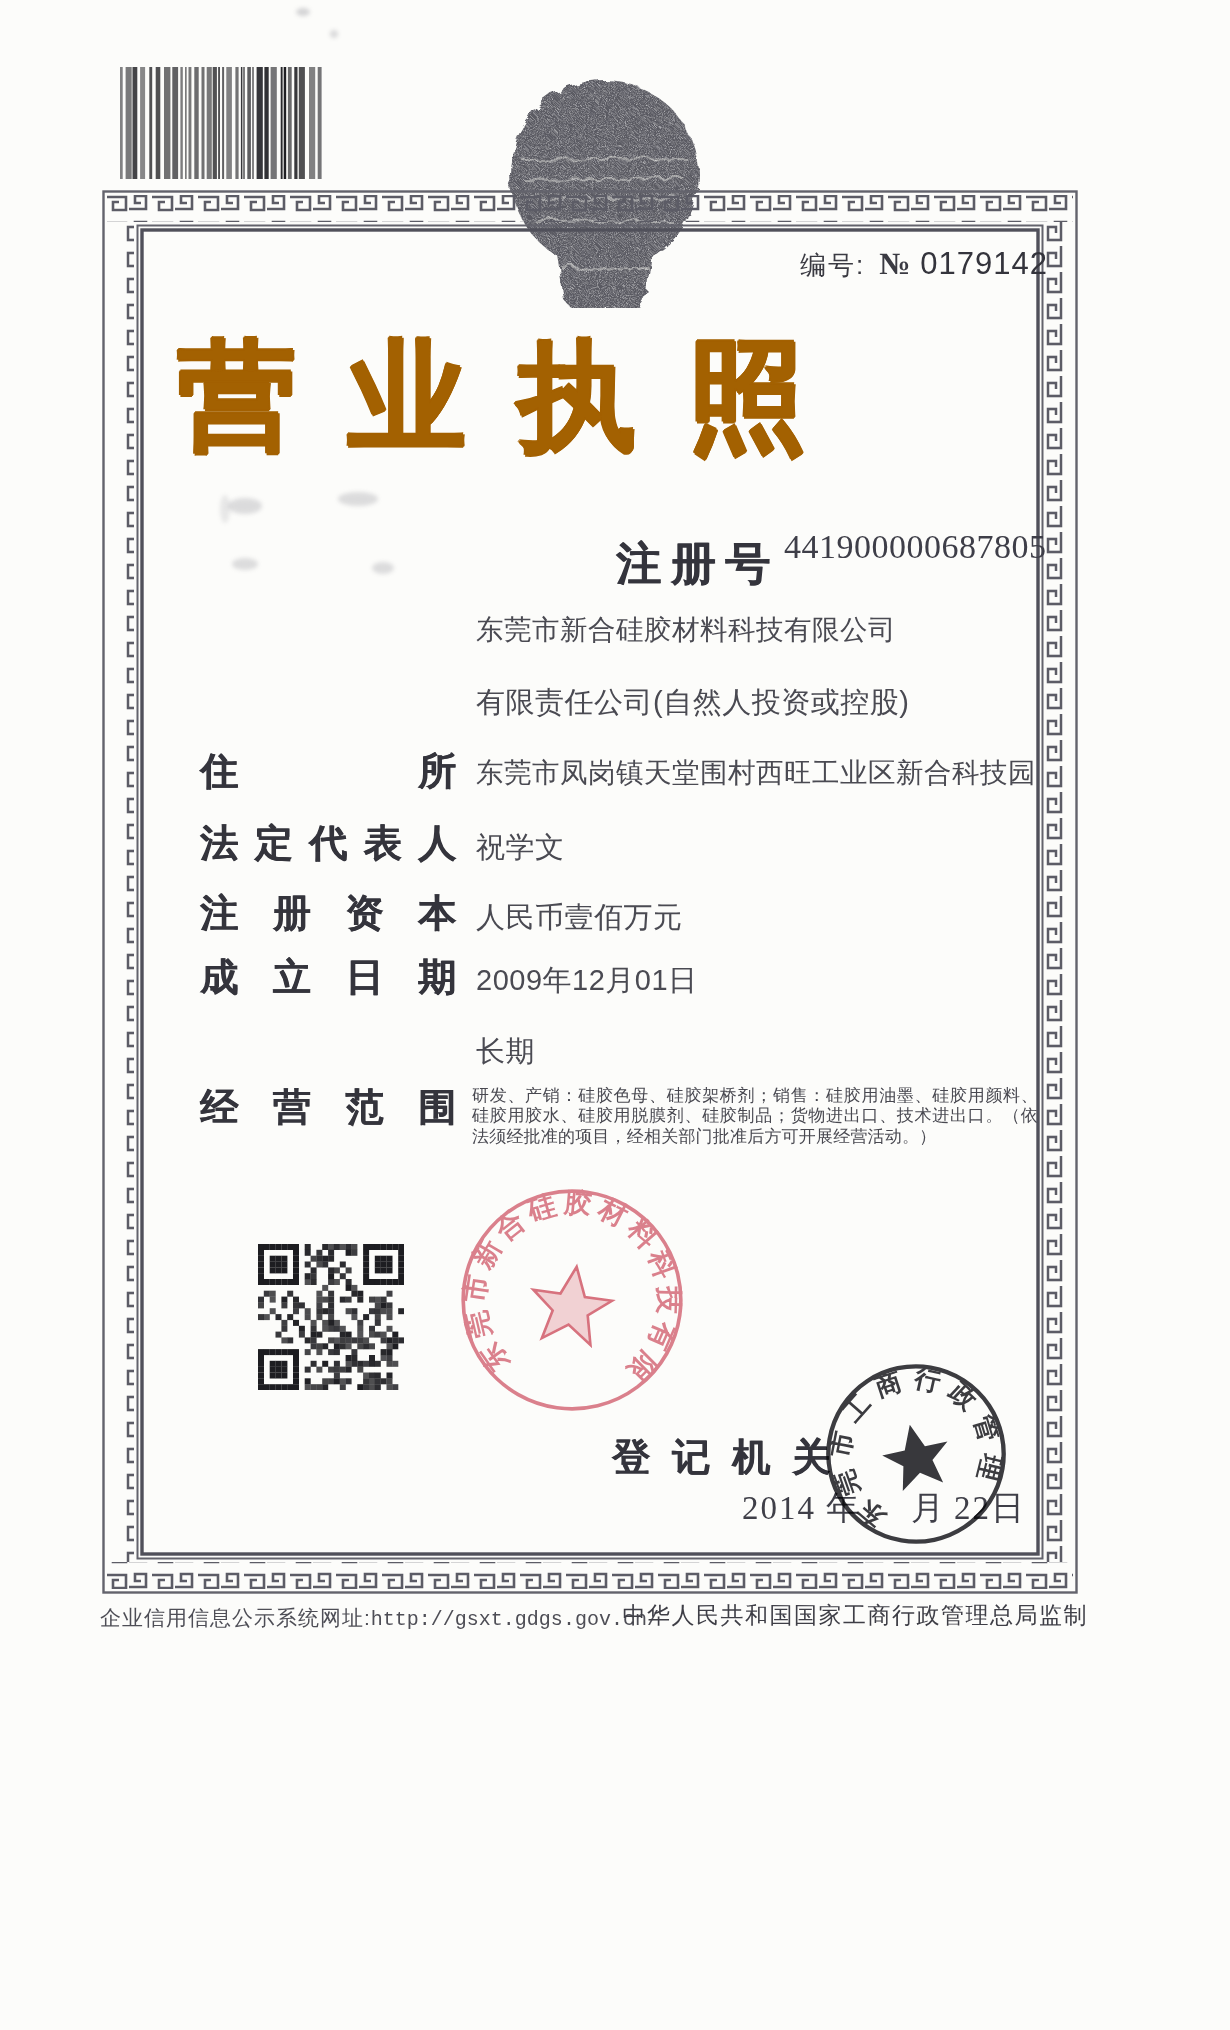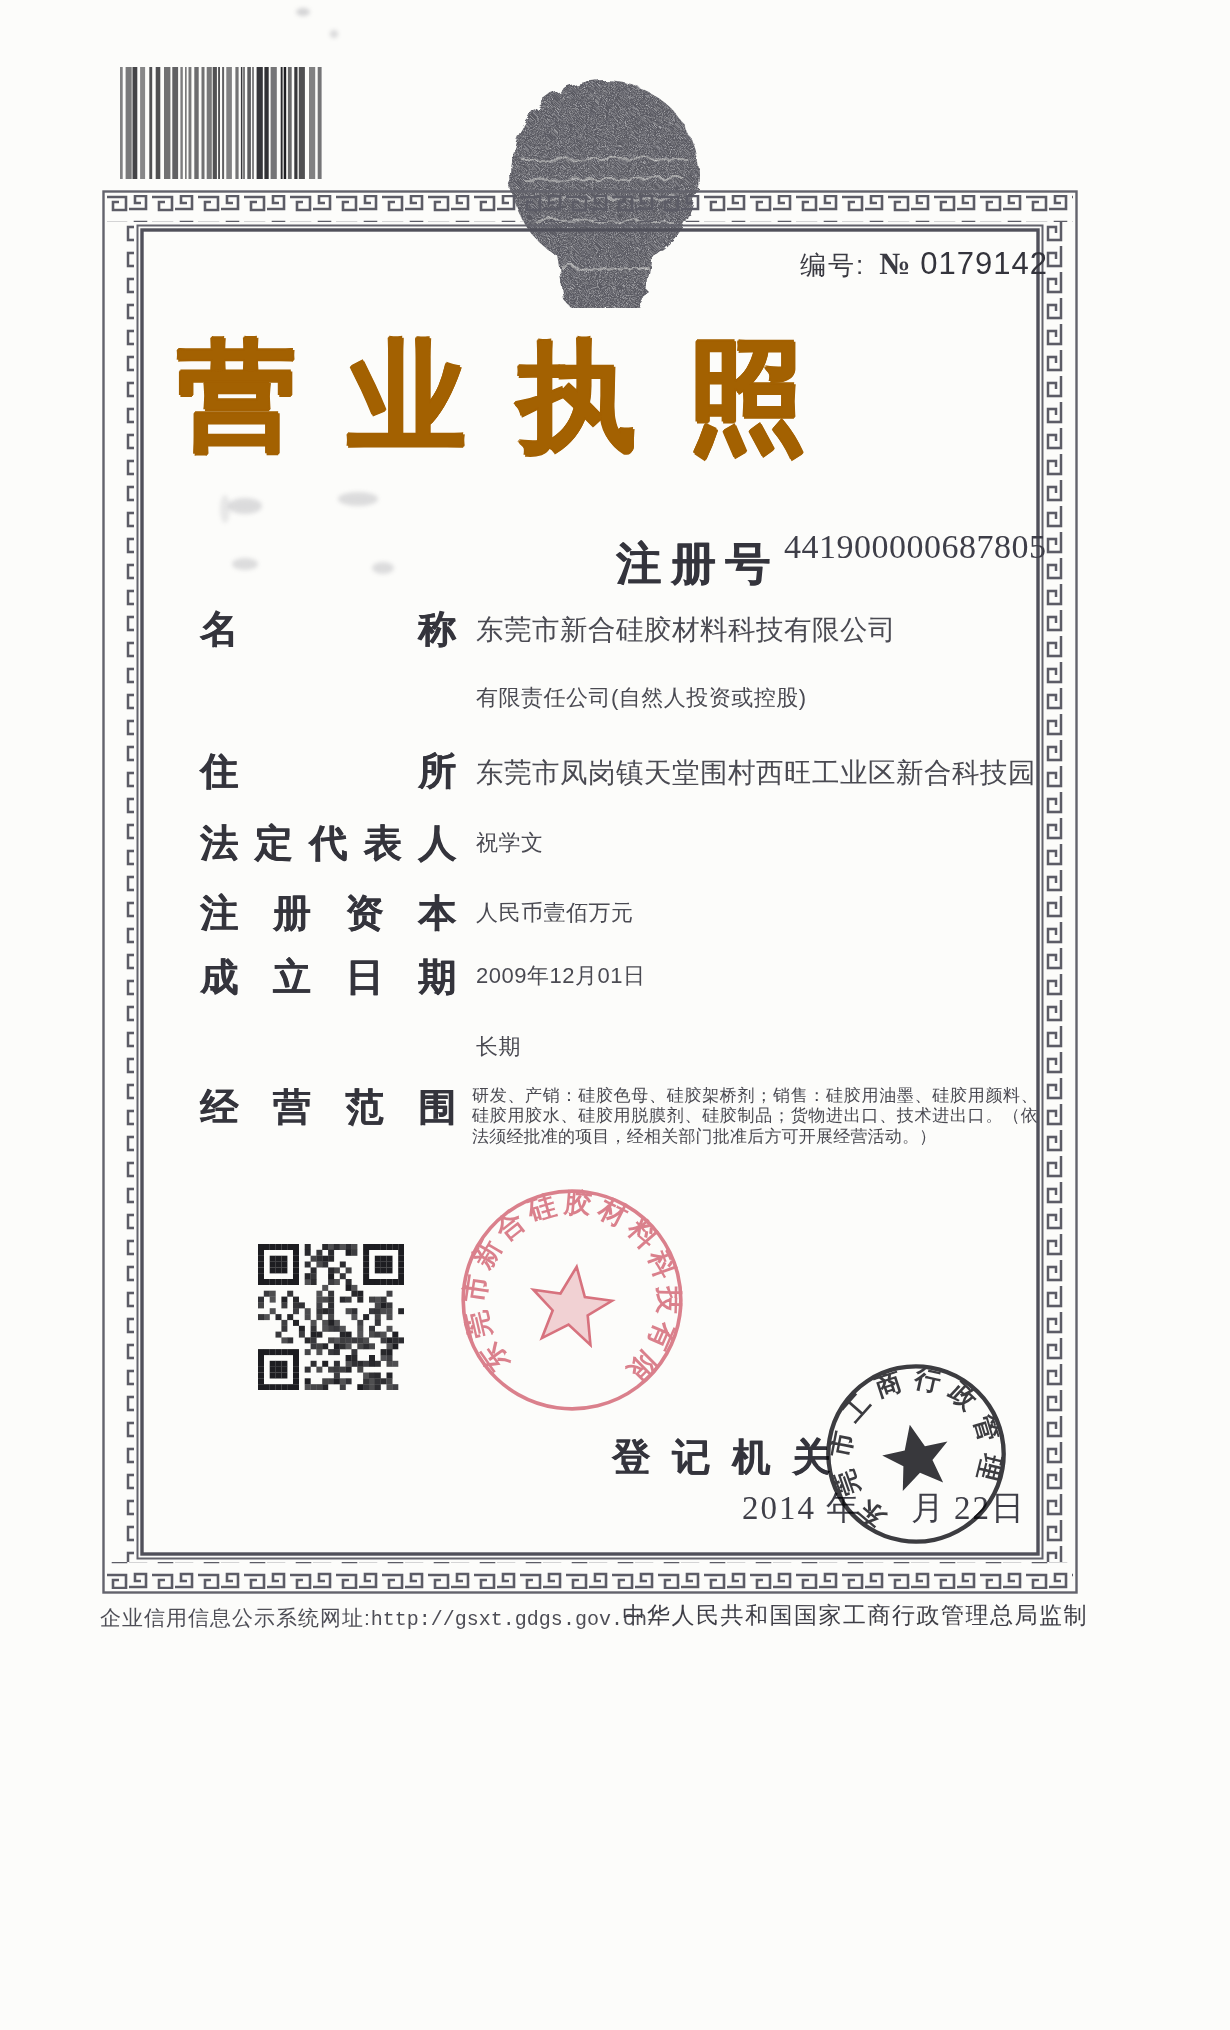--- a/index.html
+++ b/index.html
@@ -18,21 +18,21 @@
   
   .title{left:152px;top:318px;width:880px;margin:0;text-align:left;
          font-size:118px;font-weight:900;letter-spacing:52px;padding-left:26px;color:#a16207;
          text-shadow:1.6px 0 currentColor,-1.6px 0 currentColor,0 1.6px currentColor,
                      0 -1.6px currentColor,1.1px 1.1px currentColor,-1.1px -1.1px currentColor;
          filter:blur(.3px) contrast(1.05);}
   
   .lbl{font-size:38px;font-weight:700;color:#34343c;text-align:justify;text-align-last:justify;
        text-shadow:.7px 0 currentColor;letter-spacing:0;}
   .f-lbl{left:200px;width:256px;}
-  .val{left:476px;font-size:22px;color:#4a4a52;white-space:nowrap;letter-spacing:.5px;}
+  .val{left:476px;font-size:29px;color:#4a4a52;white-space:nowrap;letter-spacing:.5px;}
   .regno-lbl{left:616px;top:534px;width:154px;font-size:45px;}
   .regno-val{left:784px;top:528px;font-family:"Liberation Serif",serif;font-size:34px;
              letter-spacing:.5px;color:#3e3e48;}
   .scope-val{left:472px;top:1086px;width:566px;font-size:17px;line-height:1.2;color:#484850;
              white-space:normal;text-align:justify;letter-spacing:.2px;}
   
   .qr{left:258px;top:1244px;width:146px;height:146px;filter:blur(.3px);}
   .seal-red{left:452px;top:1180px;width:240px;height:240px;transform:rotate(8deg);
             mix-blend-mode:multiply;opacity:.88;}
   .seal-black{left:818px;top:1356px;width:196px;height:196px;transform:rotate(-12deg);
@@ -140,21 +140,20 @@
 
   <div class="abs serial">
     <span>编号:</span><span class="numero">№</span><span class="digits">0179142</span>
   </div>
 
   <h1 class="abs title">营业执照</h1>
 
   <div class="abs lbl regno-lbl">注册号</div>
   <div class="abs regno-val">441900000687805</div>
 
-  <div class="abs lbl f-lbl" style="top:604px">名称</div>
   <div class="abs val" style="top:612px;font-size:27.5px">东莞市新合硅胶材料科技有限公司</div>
 
   <div class="abs val" style="top:683px">有限责任公司(自然人投资或控股)</div>
 
   <div class="abs lbl f-lbl" style="top:746px">住所</div>
   <div class="abs val" style="top:755px;font-size:27.5px">东莞市凤岗镇天堂围村西旺工业区新合科技园</div>
 
   <div class="abs lbl f-lbl" style="top:818px">法定代表人</div>
   <div class="abs val" style="top:828px">祝学文</div>
 

